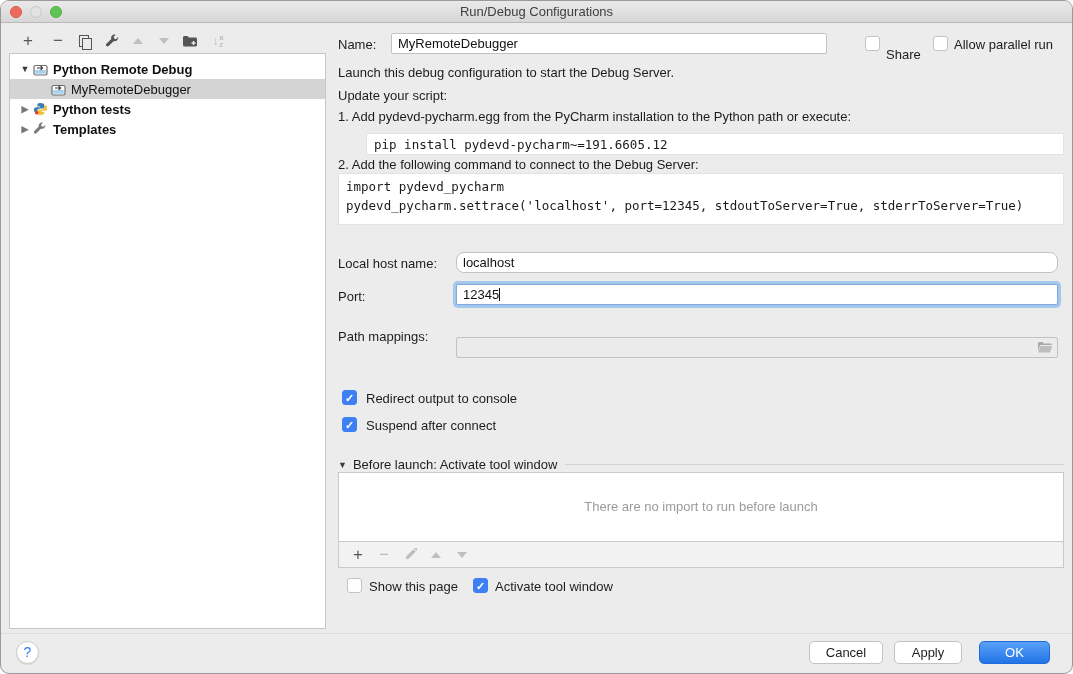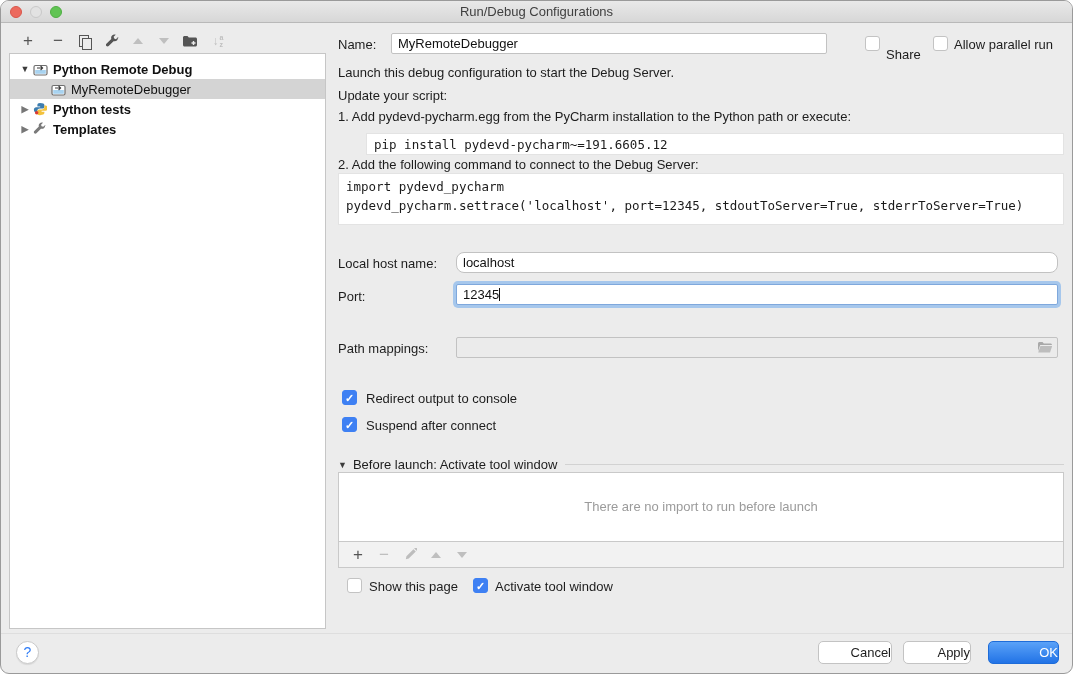--- a/index.html
+++ b/index.html
@@ -71,22 +71,22 @@
   .bl-strip { position:absolute; left:337px; right:8px; top:541px; height:26px; background:#F2F2F2;
               border:1px solid #C9C9C9; border-top:none; display:flex; align-items:center; padding-left:6px; }
   .bl-strip .tbi { position:static; width:26px; }
 
   
   .footer-sep { position:absolute; left:0; right:0; top:632px; height:1px; background:#DEDEDE; }
   .helpbtn { position:absolute; left:15px; top:640px; width:23px; height:23px; border-radius:50%;
              background:#fff; border:1px solid #C9C9C9; color:#2F7CF6; font-size:14px; text-align:center;
              line-height:21px; box-shadow:0 1px 1px rgba(0,0,0,.08); cursor:pointer; }
   .btn { position:absolute; top:640px; height:23px; border-radius:5px; background:#fff;
-         border:1px solid #C3C3C3; font-size:13px; color:#1d1d1d; text-align:right; line-height:21px;
-         cursor:pointer;margin-left:9px; }
+         border:1px solid #C3C3C3; font-size:13px; color:#1d1d1d; text-align:center; line-height:21px;
+         cursor:pointer; }
   .btn.primary { background:linear-gradient(#5AA2F8,#2273E6); border:1px solid #1E6CD8; color:#fff; }
 
   svg { display:block; }
 </style>
 </head>
 <body>
 
 <div class="window">
 
   <div class="titlebar">
@@ -192,21 +192,21 @@
   <div class="codeblock" style="top:132px; height:22px; line-height:15px;margin-left:28px;">pip install pydevd-pycharm~=191.6605.12</div>
   <div class="lbl" style="left:337px; top:156px;">2. Add the following command to connect to the Debug Server:</div>
   <div class="codeblock" style="top:172px; height:52px;"><span>import pydevd_pycharm</span>
 <span>pydevd_pycharm.settrace('localhost', port=12345, stdoutToServer=True, stderrToServer=True)</span></div>
 
   <div class="lbl" style="left:337px; top:255px;">Local host name:</div>
   <input class="field" style="left: 455px; top: 251px; width: 602px; border-radius: 8px;" value="localhost">
   <div class="lbl" style="left:337px; top:288px;">Port:</div>
   <div class="field focused" style="left:455px; top:283px; width:602px;"><span>12345</span><span class="caret"></span></div>
 
-  <div class="lbl" style="left:337px; top:340px;text-align:center;">Path mappings:</div>
+  <div class="lbl" style="left:337px; top:328px;text-align:center;">Path mappings:</div>
   <div class="field pm-field" style="left:455px; top:336px; width:602px;">
     <span></span>
     <span class="folder-btn">
       <svg width="16" height="13" viewBox="0 0 16 13">
           <path fill="#A9A9A9" d="M1 2.5C1 1.7 1.7 1 2.5 1h3l1.3 1.5h6.7c.8 0 1.5.7 1.5 1.5H3.2L1 10V2.5z"></path>
           <path fill="#BDBDBD" d="M3.4 5h11.8L13 11.5H1.2L3.4 5z"></path>
         </svg>
     </span>
   </div>
 

